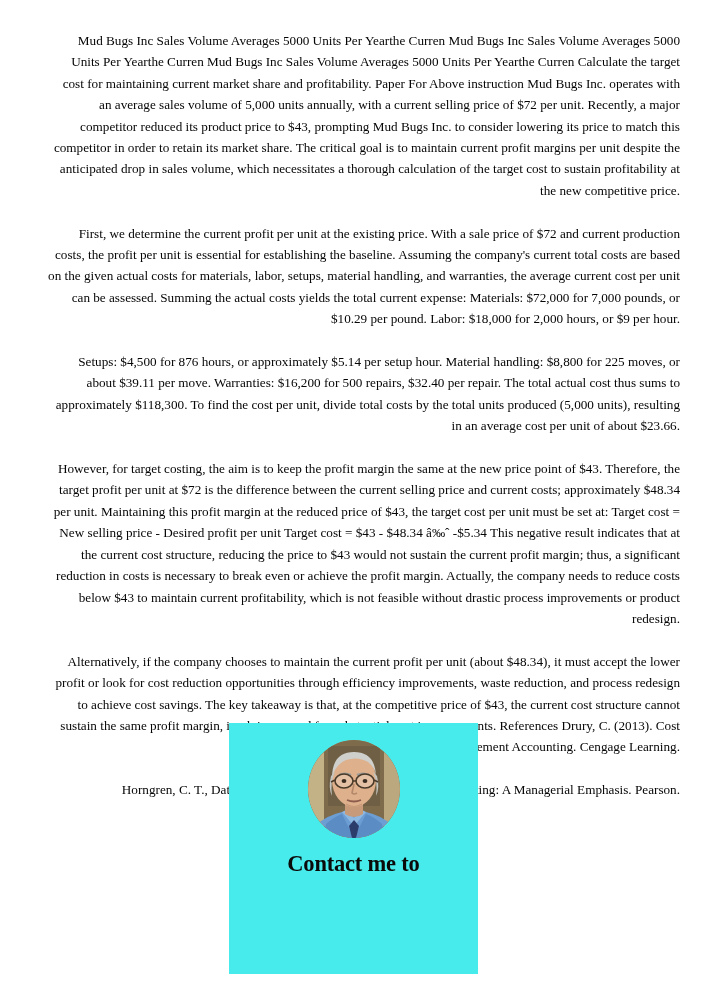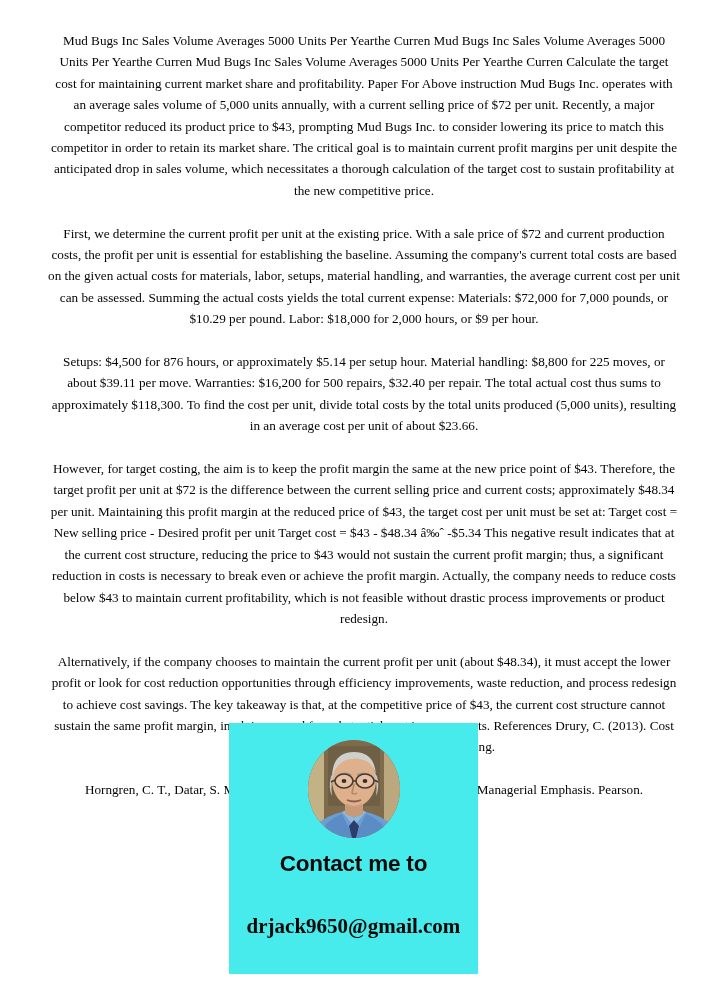--- a/index.html
+++ b/index.html
@@ -25,21 +25,21 @@
   }
 
   #doc-body {
     position: absolute;
     left: 48px;
     top: 30px;
     width: 632px;
     color: #050505;
     font-size: 13.2px;
     line-height: 21.4px;
-    text-align: center;
+    text-align: right;
   }
 
   .para {
     margin: 0 0 21.4px 0;
     white-space: pre-line;
   }
   .para:last-child { margin-bottom: 0; }
 
   
   #contact-overlay {
@@ -64,21 +64,21 @@
     background: #8d7a58;
   }
   #avatar svg { display: block; }
 
   #contact-lines {
     position: absolute;
     left: 0;
     top: 126px;
     width: 249px;
     text-align: center;
-    font-family: Liberation Sans, sans-serif;
+    font-family: Liberation Serif, serif;
     font-weight: bold;
     font-size: 22.5px;
     line-height: 30px;
     color: #0a0a0a;
     letter-spacing: -0.2px;
   }
 
   #contact-email {
     position: absolute;
     left: 0;
@@ -157,17 +157,16 @@
 
           <path d="M38 64 Q46 69 54 64" stroke="#c99a78" stroke-width="1.2" fill="none"></path>
         </g>
       </svg>
     </div>
 
     <div id="contact-lines">
       <div>Contact me to</div>
     </div>
 
-    <div id="contact-email">drjack9650@gmail.com</div>
 
   </div>
 
 </div>
 
 </body></html>

